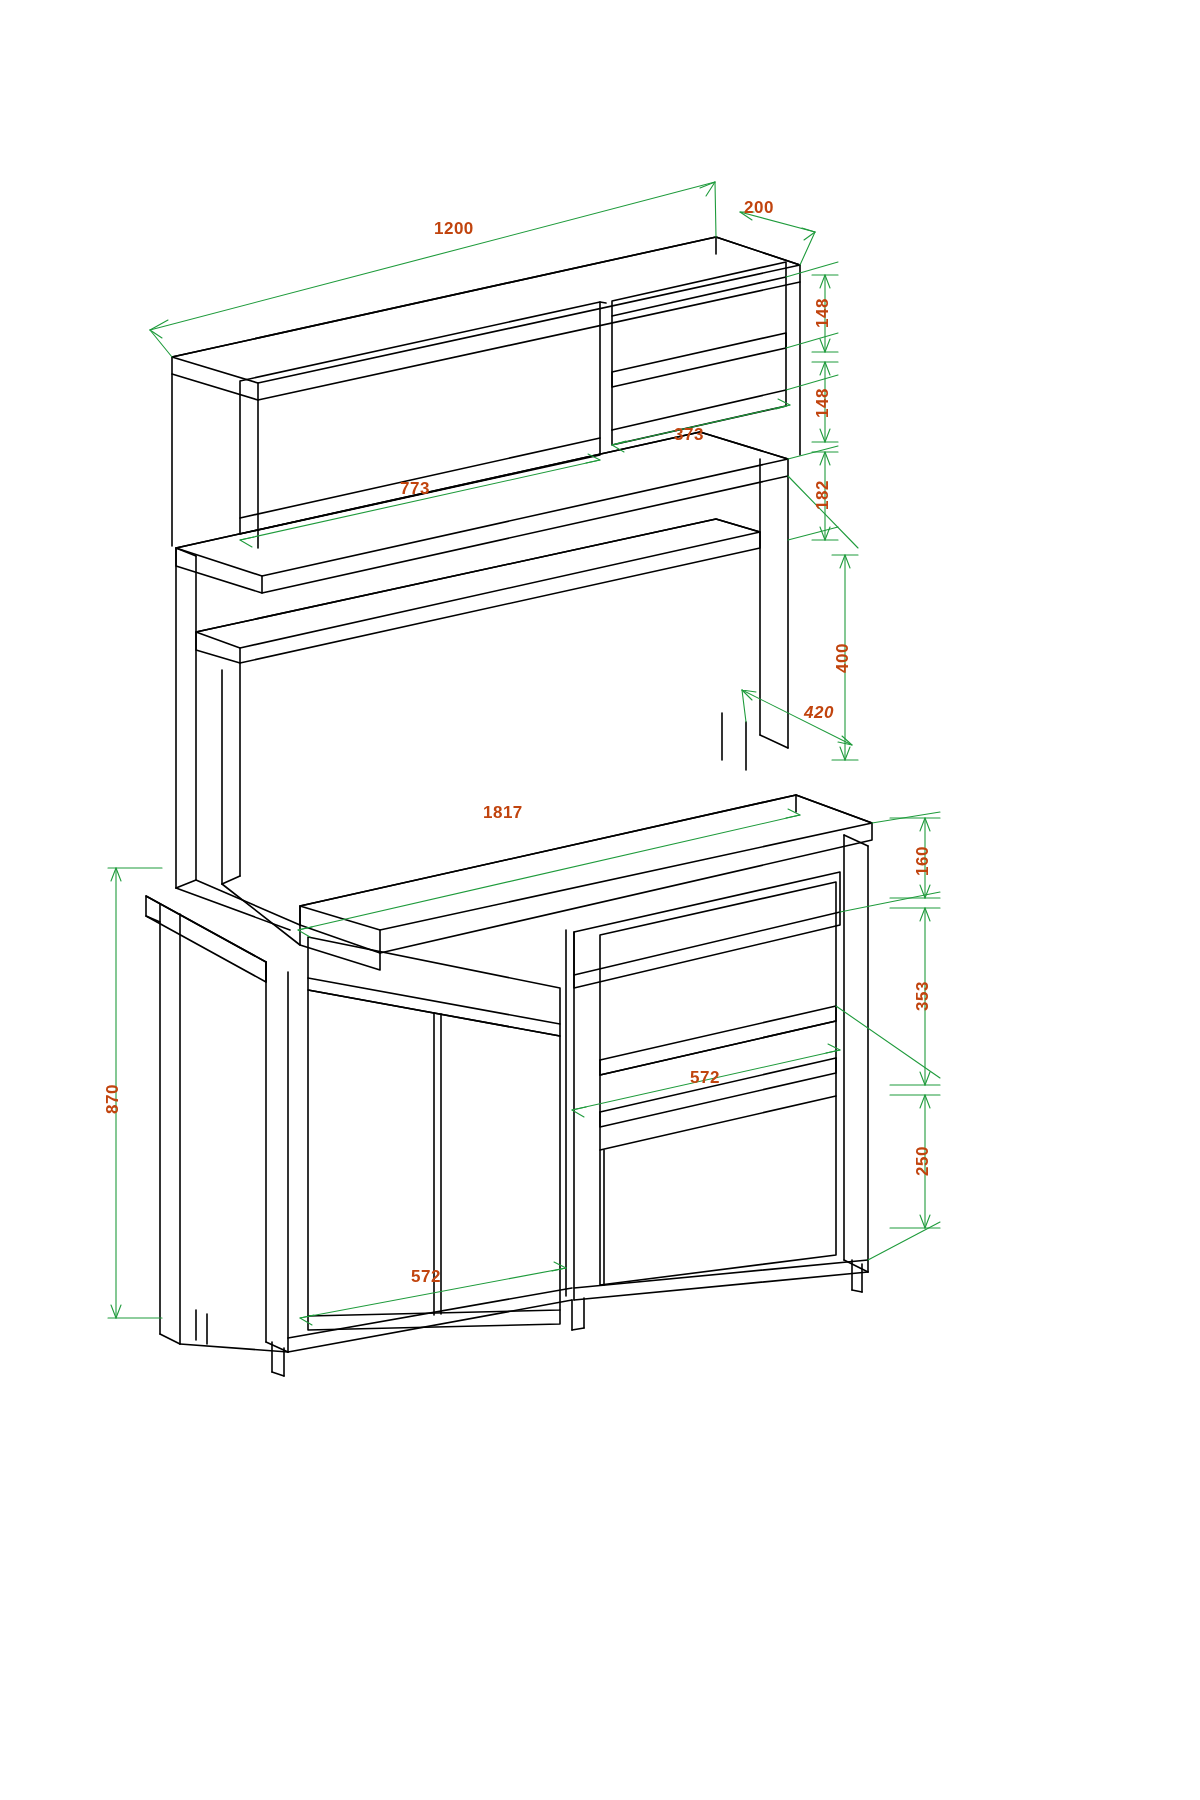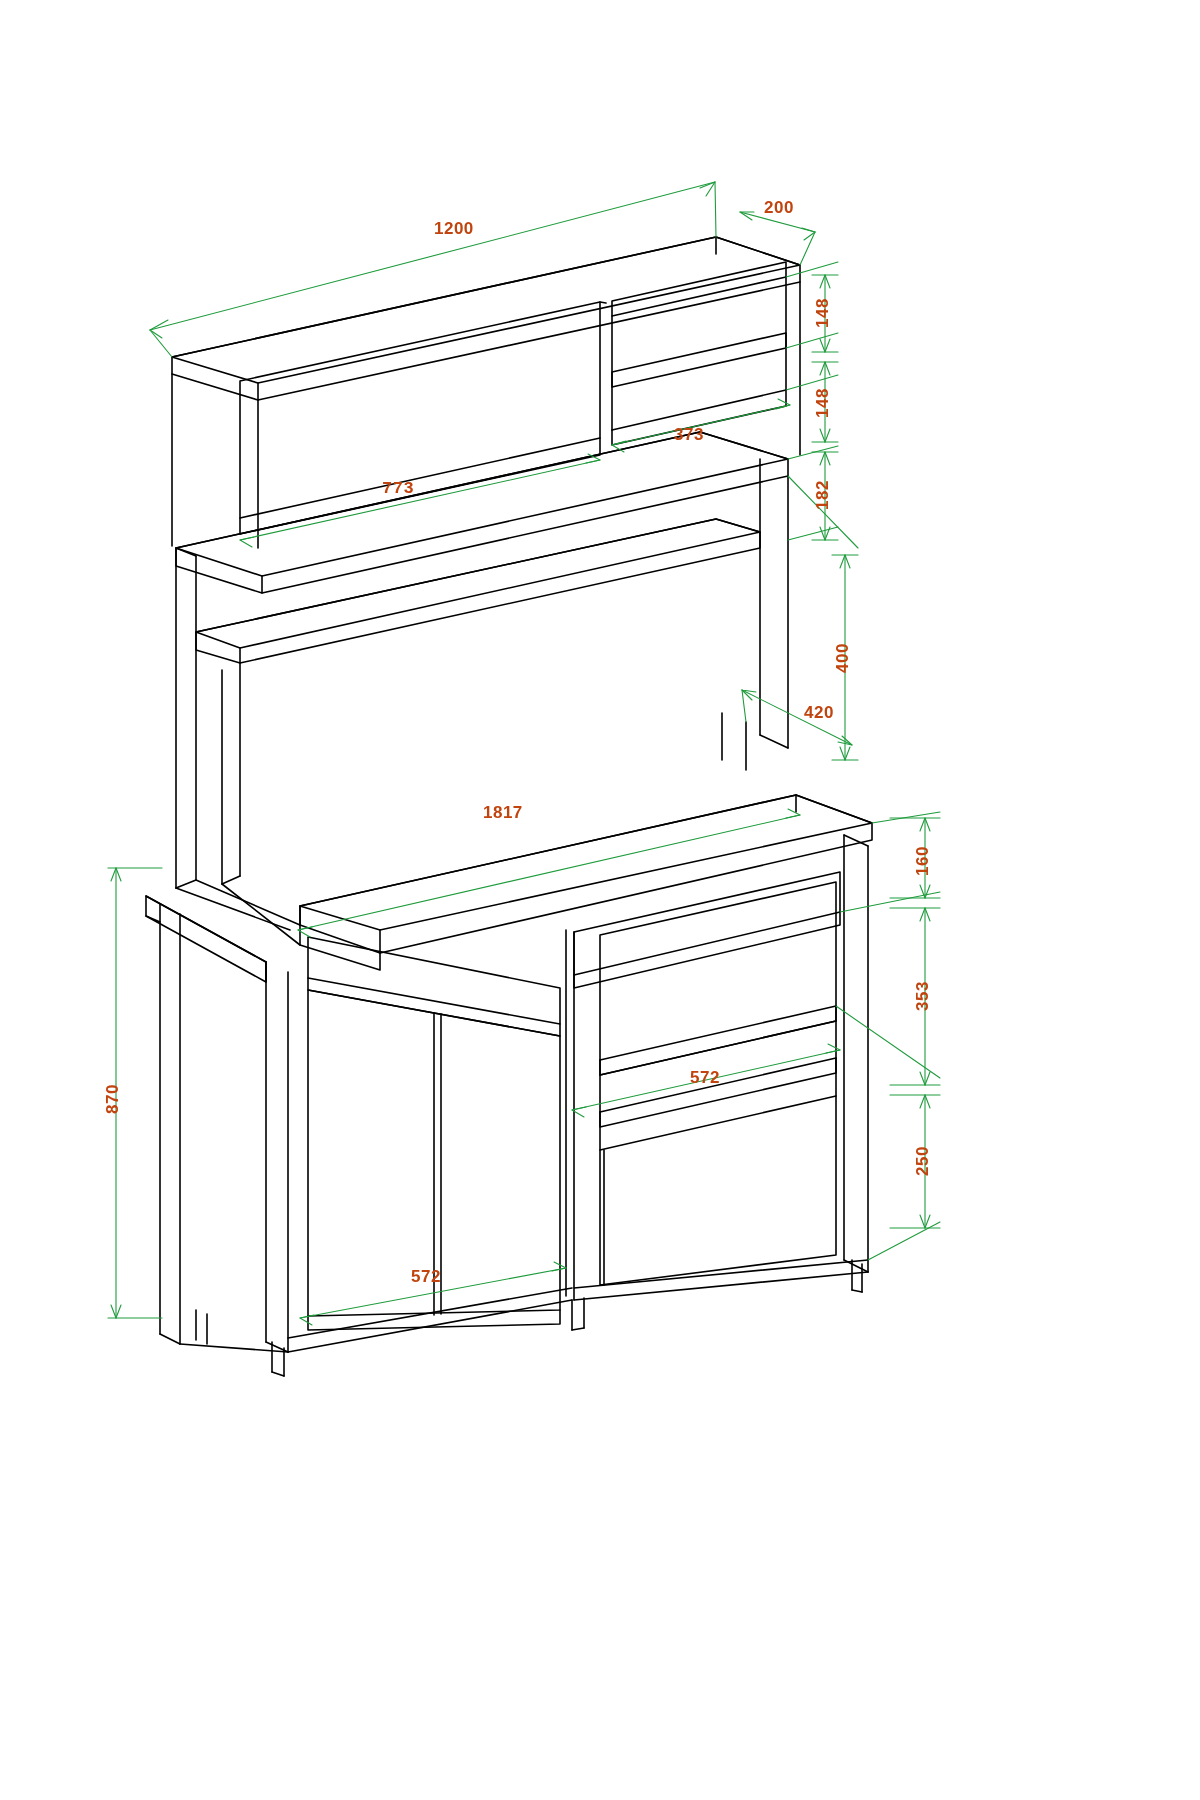--- a/index.html
+++ b/index.html
@@ -257,28 +257,28 @@
       <path d="M116 868 L111 881 M116 868 L121 881"></path>
       <path d="M116 1318 L111 1305 M116 1318 L121 1305"></path>
 
       <path d="M300 1318 L566 1268"></path>
       <path d="M300 1318 L314 1315 M300 1318 L312 1325"></path>
       <path d="M566 1268 L552 1271 M566 1268 L554 1262"></path>
     </g>
   </svg>
 
   <div class="dim-label" style="left:418px; top:219px;margin-left:16px;">1200</div>
-  <div class="dim-label" style="left:764px; top:198px;">200</div>
+  <div class="dim-label" style="left:744px; top:198px;">200</div>
   <div class="dim-label vert" style="left:808px; top:303px;">148</div>
   <div class="dim-label vert" style="left:808px; top:393px;">148</div>
   <div class="dim-label" style="left:674px; top:425px;text-align:right;">373</div>
-  <div class="dim-label" style="left:382px; top:479px;font-family:Liberation Mono, monospace;">773</div>
+  <div class="dim-label" style="left:400px; top:479px;">773</div>
   <div class="dim-label vert" style="left:808px; top:485px;">182</div>
   <div class="dim-label vert" style="left:828px; top:648px;">400</div>
-  <div class="dim-label" style="left:804px; top:703px;">420</div>
+  <div class="dim-label" style="left:804px; top:703px;font-style:italic;">420</div>
   <div class="dim-label" style="left:483px; top:803px;">1817</div>
   <div class="dim-label vert" style="left:908px; top:851px;">160</div>
   <div class="dim-label vert" style="left:908px; top:986px;">353</div>
   <div class="dim-label" style="left:690px; top:1068px;">572</div>
   <div class="dim-label vert" style="left:908px; top:1151px;">250</div>
   <div class="dim-label vert" style="left:98px; top:1089px;">870</div>
   <div class="dim-label" style="left:411px; top:1267px;">572</div>
 
 </div>
 

